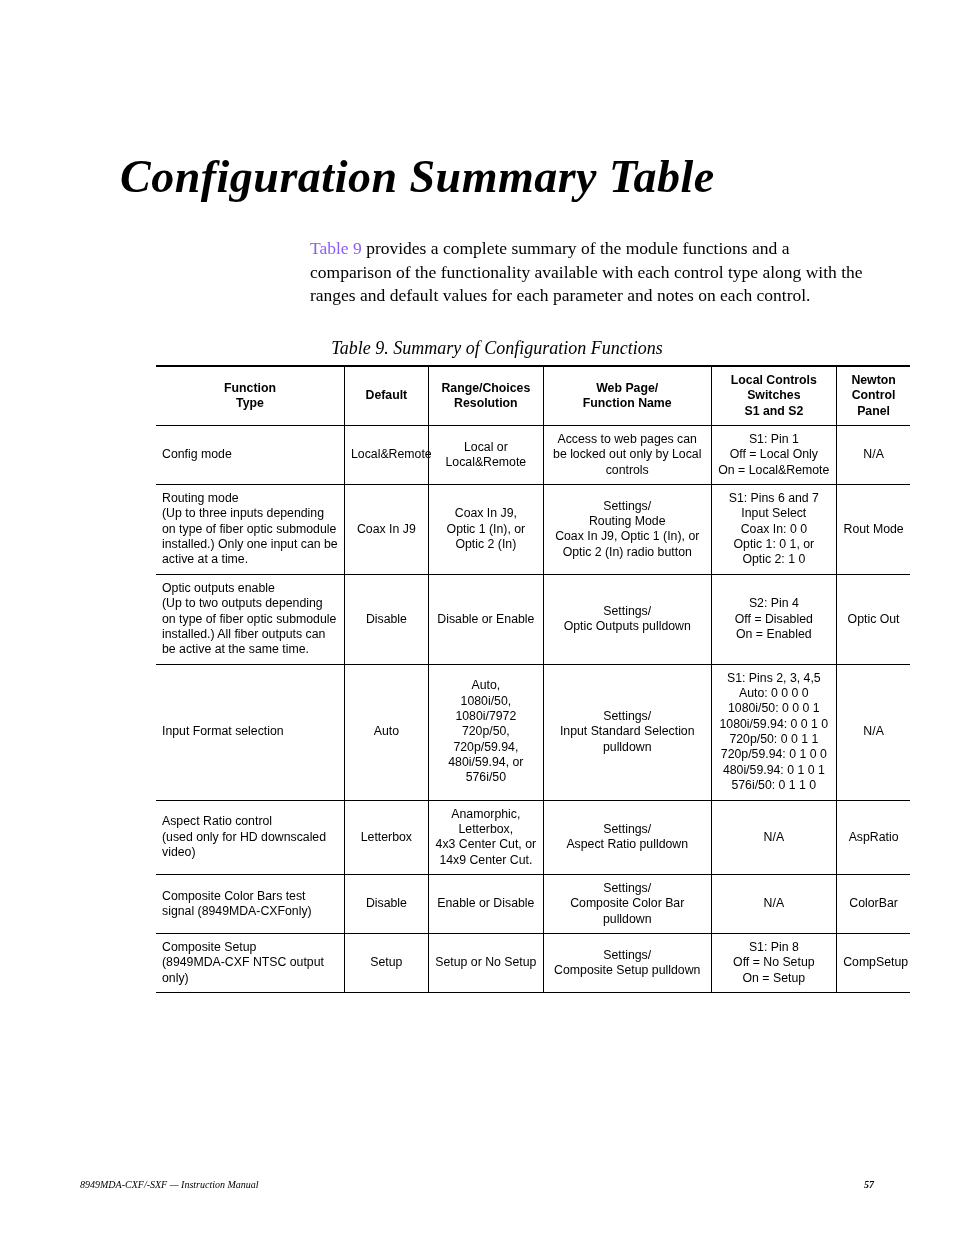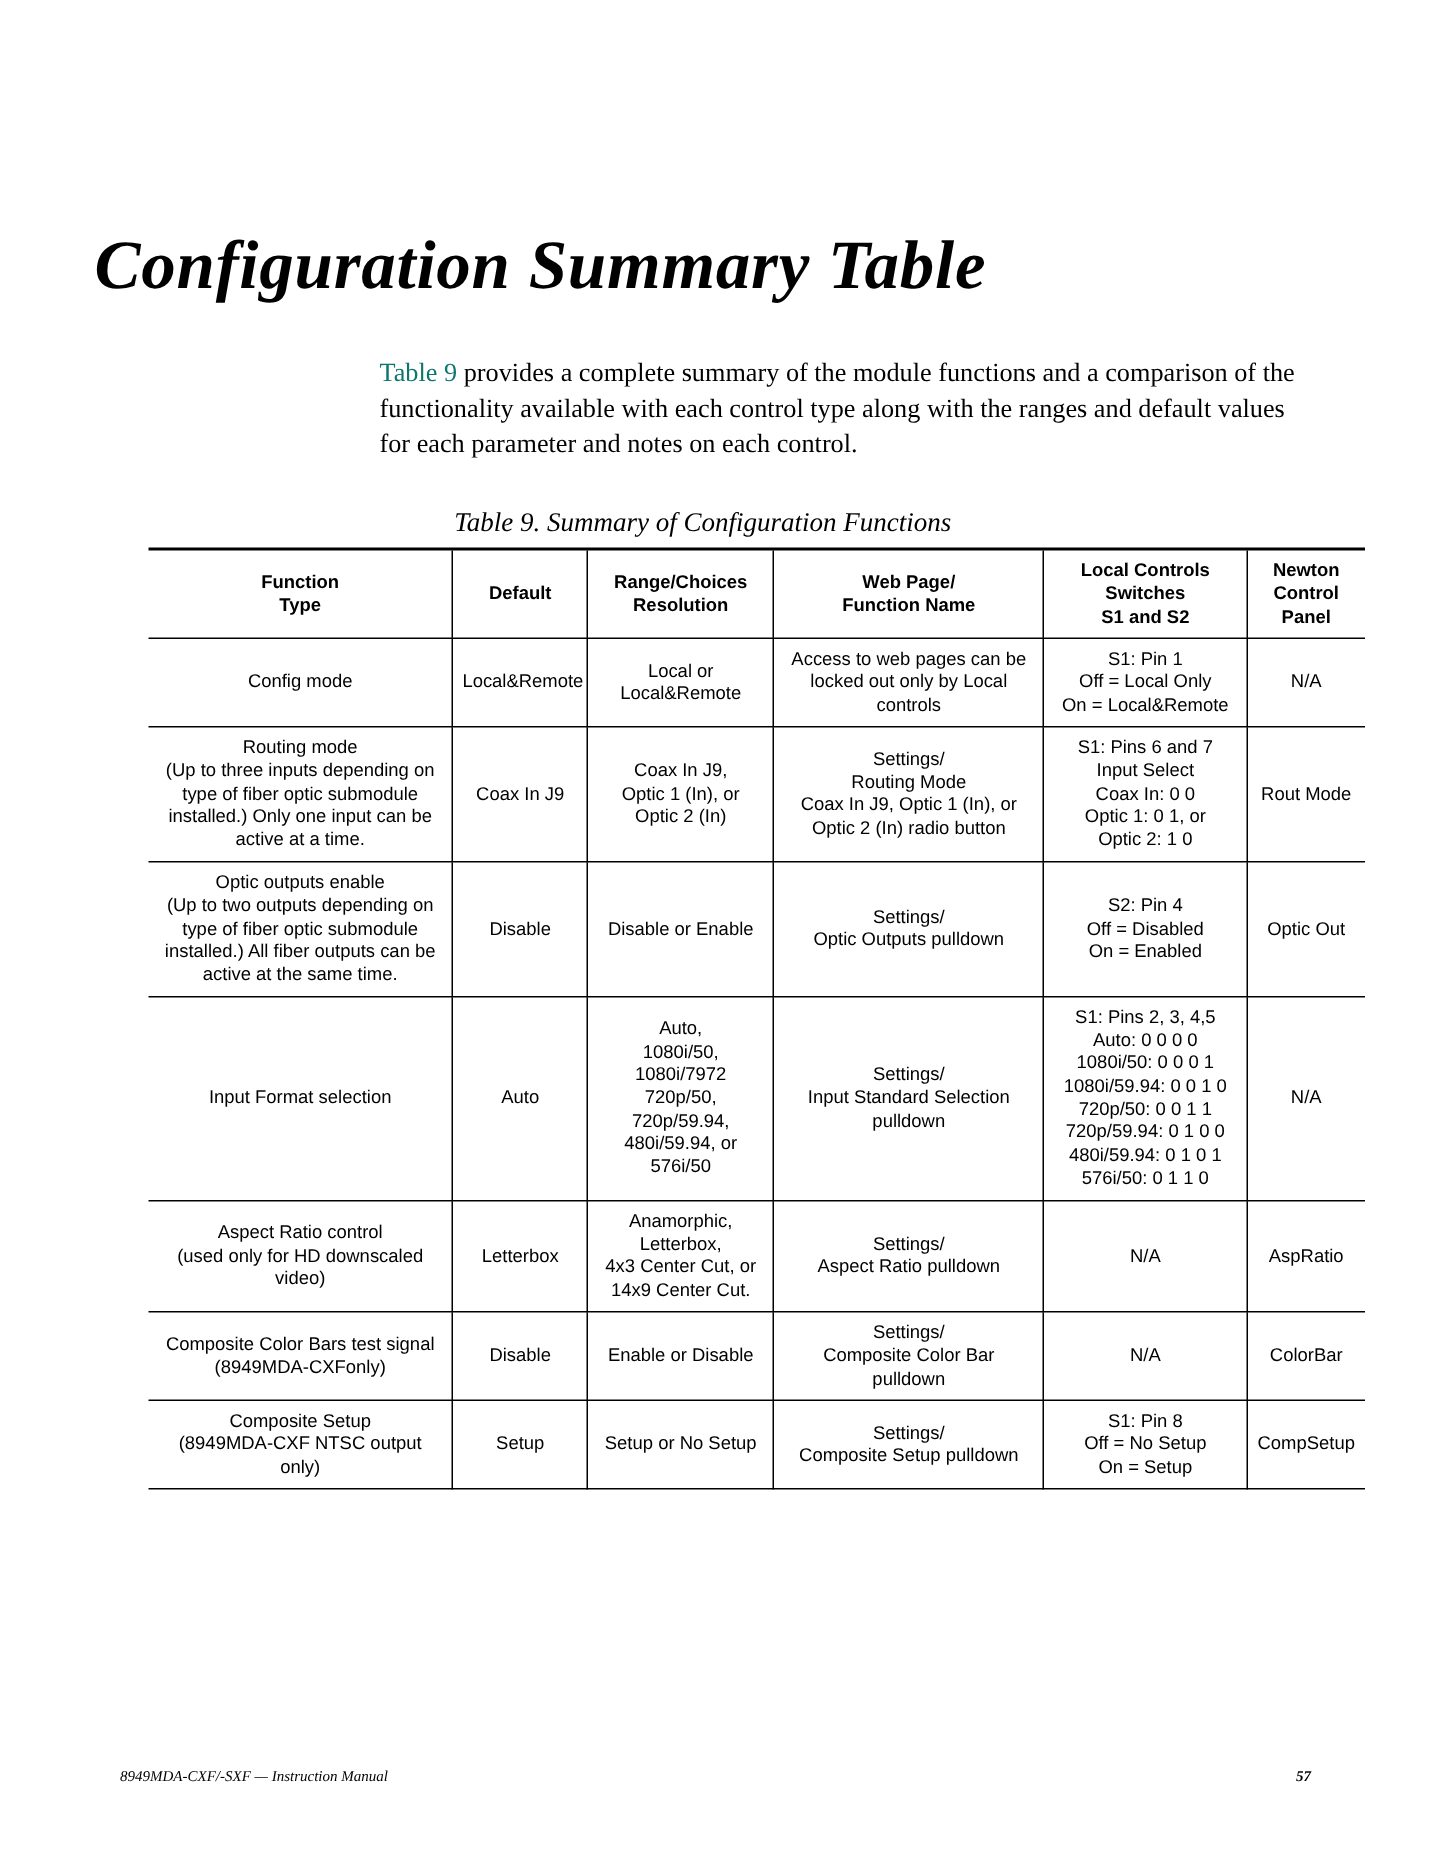--- a/index.html
+++ b/index.html
@@ -7,39 +7,39 @@
     padding: 0;
     background: #fff;
     font-family: "Times New Roman", Times, serif;
     color: #000;
   }
   .page {
     width: 954px;
     height: 1235px;
     position: relative;
     box-sizing: border-box;
-    padding: 150px 80px 0 63px;
+    padding: 150px 80px 0 120px;
   }
   .title {
     font-family: "Palatino Linotype", "Book Antiqua", Palatino, serif;
     font-style: italic;
     font-weight: 600;
     font-size: 46px;
     margin-bottom: 34px;
     letter-spacing: 0.5px;
   }
   .intro {
     font-family: "Palatino Linotype", "Book Antiqua", Palatino, serif;
     font-size: 17.5px;
     line-height: 1.35;
     margin-left: 190px;
     margin-bottom: 30px;
   }
   .intro .link {
-    color: #0f766e;
+    color: #8b5cf6;
   }
   .caption {
     font-family: "Palatino Linotype", "Book Antiqua", Palatino, serif;
     font-style: italic;
     font-size: 18px;
     text-align: center;
     margin-bottom: 6px;
   }
   table {
     border-collapse: collapse;
@@ -62,21 +62,21 @@
   }
   table thead tr th:first-child { border-left: none; }
   table thead tr th:last-child { border-right: none; }
   table tbody td {
     border-bottom: 1px solid #000;
     border-left: 1px solid #000;
     border-right: 1px solid #000;
     padding: 6px 6px;
     vertical-align: middle;
   }
-  table tbody td:first-child { border-left: none; text-align: center; }
+  table tbody td:first-child { border-left: none; text-align: left; }
   table tbody td:last-child { border-right: none; }
   table tbody td.c { text-align: center; }
   .col-ft { width: 180px; }
   .col-def { width: 80px; }
   .col-rng { width: 110px; }
   .col-web { width: 160px; }
   .col-loc { width: 120px; }
   .col-new { width: 70px; }
   .footer {
     position: absolute;

